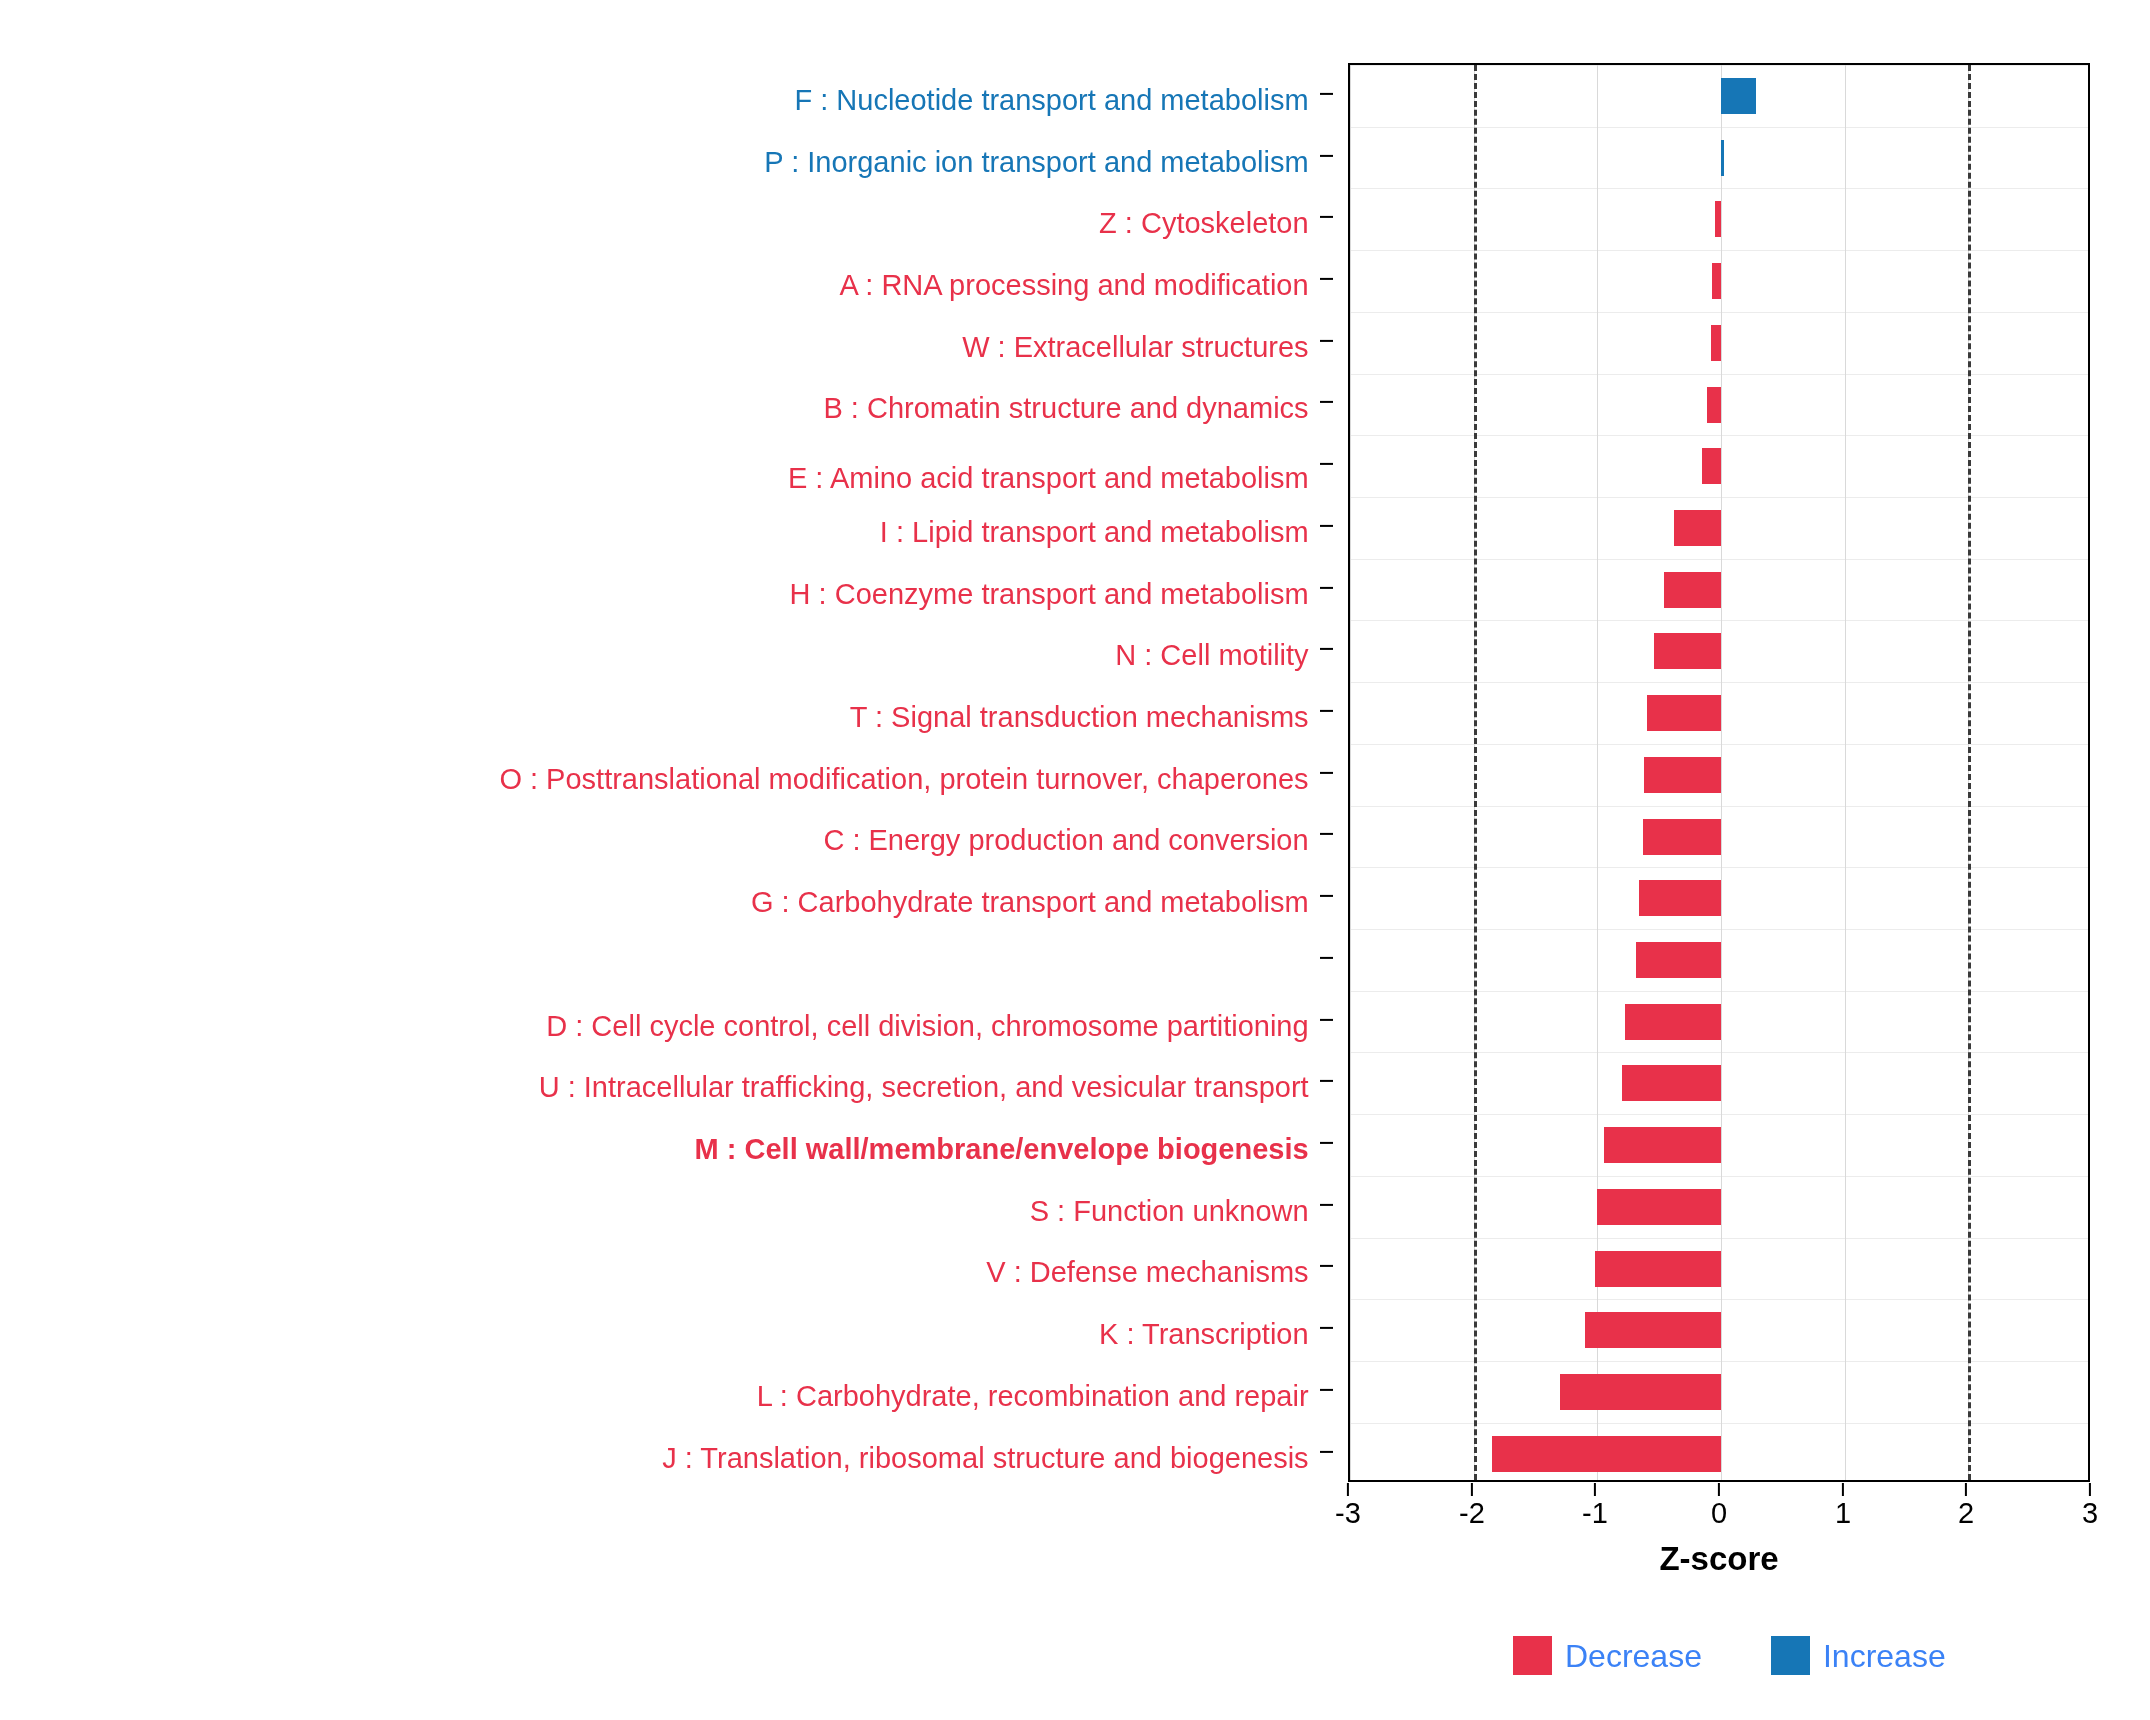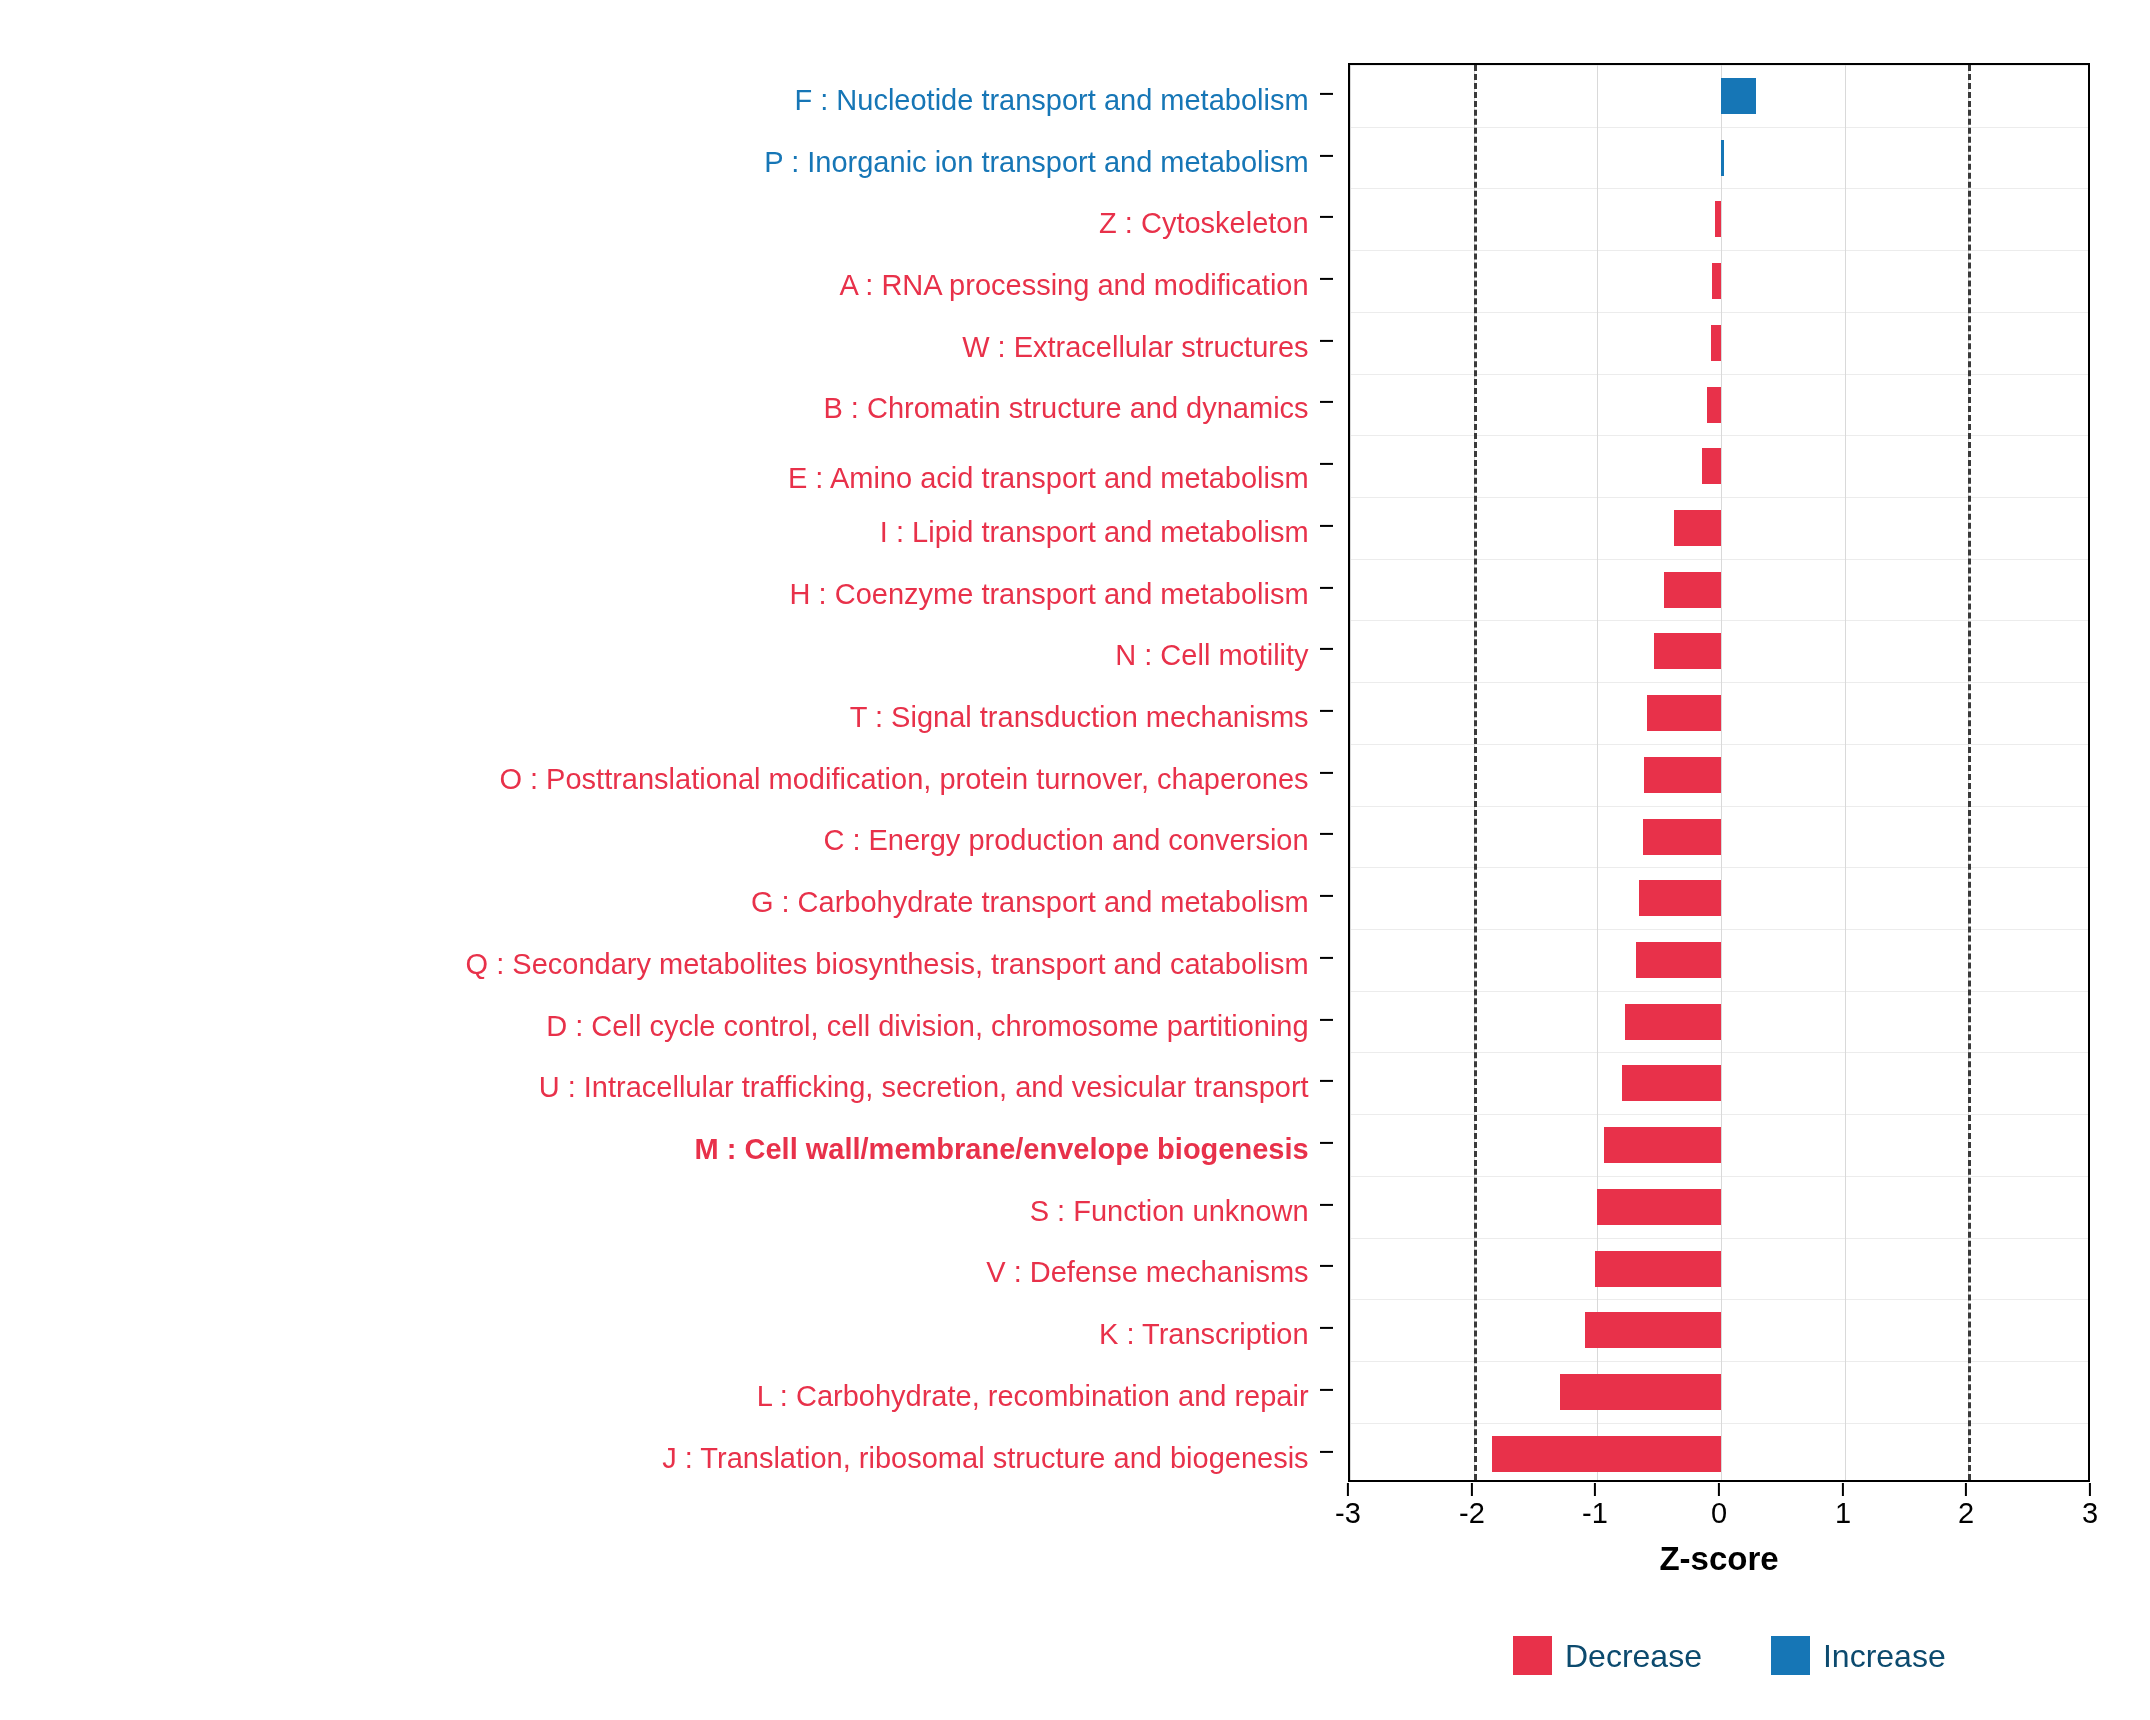--- a/index.html
+++ b/index.html
@@ -144,21 +144,21 @@
   }
   .legend-swatch {
     width: 39px;
     height: 39px;
     display: inline-block;
   }
   .legend-swatch.decrease { background: #e8314a; }
   .legend-swatch.increase { background: #1676b6; }
   .legend-label {
     font-size: 32px;
-    color: #0c4a6e;
+    color: #3b82f6;
     line-height: 1;
   }
   .legend-gap { width: 29px; }
 </style>
 </head>
 <body>
 
 <div id="chart-root">
 
   <div class="ylabels" id="ylabels">
@@ -183,21 +183,20 @@
       <div class="ylabel decrease" style="top: 586px;">N : Cell motility</div>
       <div class="ytick" style="top: 586px;"></div>
       <div class="ylabel decrease" style="top: 648px;">T : Signal transduction mechanisms</div>
       <div class="ytick" style="top: 648px;"></div>
       <div class="ylabel decrease" style="top: 710px;">O : Posttranslational modification, protein turnover, chaperones</div>
       <div class="ytick" style="top: 710px;"></div>
       <div class="ylabel decrease" style="top: 771px;">C : Energy production and conversion</div>
       <div class="ytick" style="top: 771px;"></div>
       <div class="ylabel decrease" style="top: 833px;">G : Carbohydrate transport and metabolism</div>
       <div class="ytick" style="top: 833px;"></div>
-      <div class="ylabel decrease" style="top: 895px;">Q : Secondary metabolites biosynthesis, transport and catabolism</div>
       <div class="ytick" style="top: 895px;"></div>
       <div class="ylabel decrease" style="top: 957px;">D : Cell cycle control, cell division, chromosome partitioning</div>
       <div class="ytick" style="top: 957px;"></div>
       <div class="ylabel decrease" style="top: 1018px;">U : Intracellular trafficking, secretion, and vesicular transport</div>
       <div class="ytick" style="top: 1018px;"></div>
       <div class="ylabel decrease" style="top: 1080px; font-weight: bold;">M : Cell wall/membrane/envelope biogenesis</div>
       <div class="ytick" style="top: 1080px;"></div>
       <div class="ylabel decrease" style="top: 1142px;">S : Function unknown</div>
       <div class="ytick" style="top: 1142px;"></div>
       <div class="ylabel decrease" style="top: 1203px;">V : Defense mechanisms</div>

